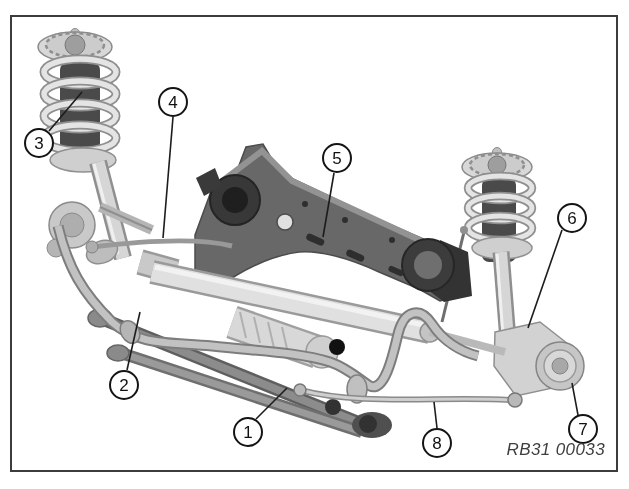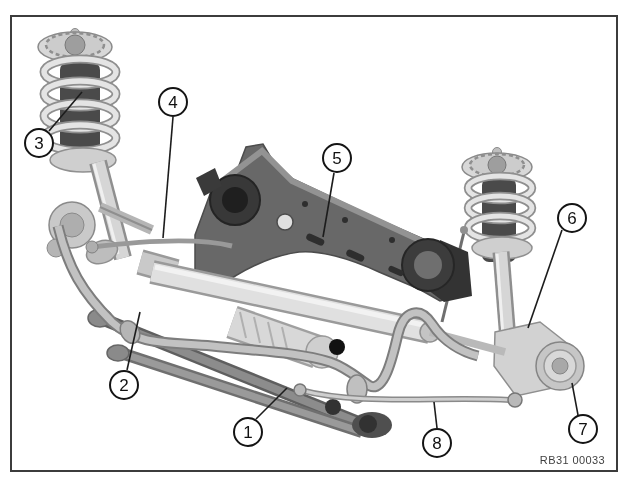--- a/index.html
+++ b/index.html
@@ -14,22 +14,22 @@
     border:2px solid #3c3c3c;background:#ffffff;box-sizing:content-box;
   }
   .art{position:absolute;left:0;top:0;width:629px;height:489px;pointer-events:none;}
   .callout{
     position:absolute;width:26px;height:26px;border:2px solid #141414;
     border-radius:50%;background:#ffffff;color:#111;
     display:flex;align-items:center;justify-content:center;
     font-size:17px;font-weight:400;line-height:1;z-index:5;
   }
   .fig-code{
-    position:absolute;right:24px;top:454px;z-index:6;
-    font-size:11px;color:#3f3f3f;letter-spacing:0.4px;
+    position:absolute;right:24px;top:440px;z-index:6;
+    font-size:17px;color:#3f3f3f;letter-spacing:0.4px;font-style:italic;
   }
 </style>
 </head>
 <body>
 
 <div class="page">
 
   <div class="frame"></div>
 
   <svg class="art" viewBox="0 0 629 489" aria-hidden="true">

